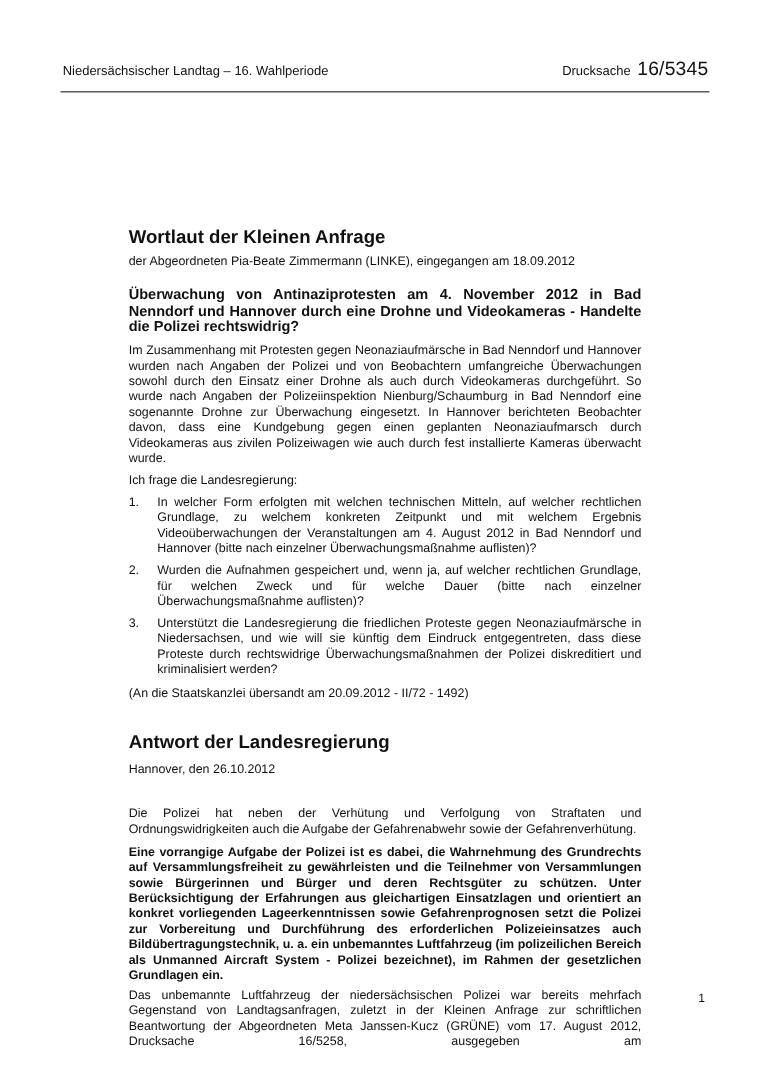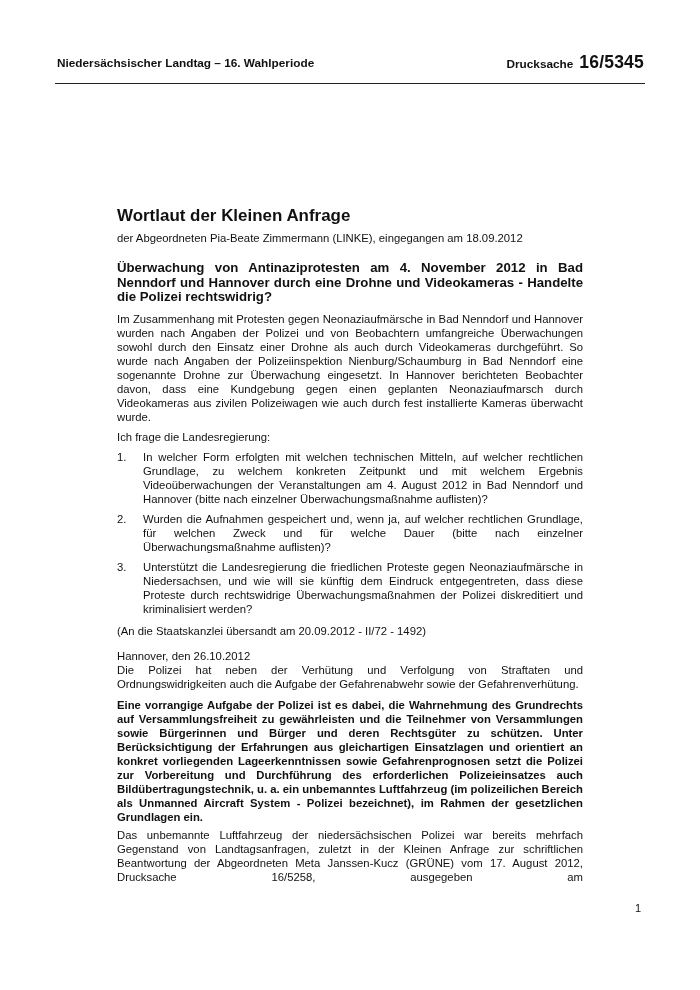--- a/index.html
+++ b/index.html
@@ -16,22 +16,22 @@
     line-height: 14px;
     overflow: hidden;
   }
   .doc-header {
     position: absolute;
     top: 55px;
     left: 57px;
     right: 56px;
     display: flex;
     justify-content: space-between;
-    align-items: center;
-    font-weight: 700;
+    align-items: flex-end;
+    font-weight: 400;
     font-size: 11.8px;
     white-space: nowrap;
   }
   .ds-wrap { display: flex; align-items: baseline; gap: 6px; }
   .ds-number { font-size: 17.5px; letter-spacing: 0.2px; }
   .header-rule {
     position: absolute;
     top: 83px;
     left: 55px;
     width: 590px;
@@ -64,21 +64,21 @@
   .answer-heading { margin-top: 30px; }
   .ministry-row {
     display: flex;
     justify-content: space-between;
     align-items: flex-start;
     margin-top: 11px;
   }
   .m1 { padding-left: 6px; }
   .m2 { padding-left: 23px; }
   .m3 { padding-left: 0; }
-  .para-a { }
+  .para-a { margin-top: 26px; }
   .para-b { margin-top: 7px; font-weight: bold; }
   .para-c { margin-top: 4px; text-align-last: justify; }
   .page-number {
     position: absolute;
     top: 901px;
     right: 59px;
     font-size: 11px;
   }
 </style>
 </head>
@@ -119,20 +119,21 @@
       <span class="q-text">Wurden die Aufnahmen gespeichert und, wenn ja, auf welcher rechtlichen Grundlage, für wel­chen Zweck und für welche Dauer (bitte nach einzelner Überwachungsmaßnahme auflisten)?</span>
     </div>
 
     <div class="q-item">
       <span class="q-num">3.</span>
       <span class="q-text">Unterstützt die Landesregierung die friedlichen Proteste gegen Neonaziaufmärsche in Nieder­sachsen, und wie will sie künftig dem Eindruck entgegentreten, dass diese Proteste durch rechtswidrige Überwachungsmaßnahmen der Polizei diskreditiert und kriminalisiert werden?</span>
     </div>
 
     <p class="transmittal">(An die Staatskanzlei übersandt am 20.09.2012 - II/72 - 1492)</p>
 
+    <h2 class="section-heading answer-heading">Antwort der Landesregierung</h2>
 
     <div class="ministry-row">
       <div>Hannover, den 26.10.2012</div>
     </div>
 
     <p class="just para-a">Die Polizei hat neben der Verhütung und Verfolgung von Straftaten und Ordnungswidrigkeiten auch die Aufgabe der Gefahrenabwehr sowie der Gefahrenverhütung.</p>
 
     <p class="just para-b">Eine vorrangige Aufgabe der Polizei ist es dabei, die Wahrnehmung des Grundrechts auf Ver­sammlungsfreiheit zu gewährleisten und die Teilnehmer von Versammlungen sowie Bürgerinnen und Bürger und deren Rechtsgüter zu schützen. Unter Berücksichtigung der Erfahrungen aus gleichartigen Einsatzlagen und orientiert an konkret vorliegenden Lageerkenntnissen sowie Gefah­renprognosen setzt die Polizei zur Vorbereitung und Durchführung des erforderlichen Polizeieinsat­zes auch Bildübertragungstechnik, u. a. ein unbemanntes Luftfahrzeug (im polizeilichen Bereich als Unmanned Aircraft System - Polizei bezeichnet), im Rahmen der gesetzlichen Grundlagen ein.</p>
 
     <p class="just para-c">Das unbemannte Luftfahrzeug der niedersächsischen Polizei war bereits mehrfach Gegenstand von Landtagsanfragen, zuletzt in der Kleinen Anfrage zur schriftlichen Beantwortung der Abgeord­neten Meta Janssen-Kucz (GRÜNE) vom 17. August 2012, Drucksache 16/5258, ausgegeben am</p>

